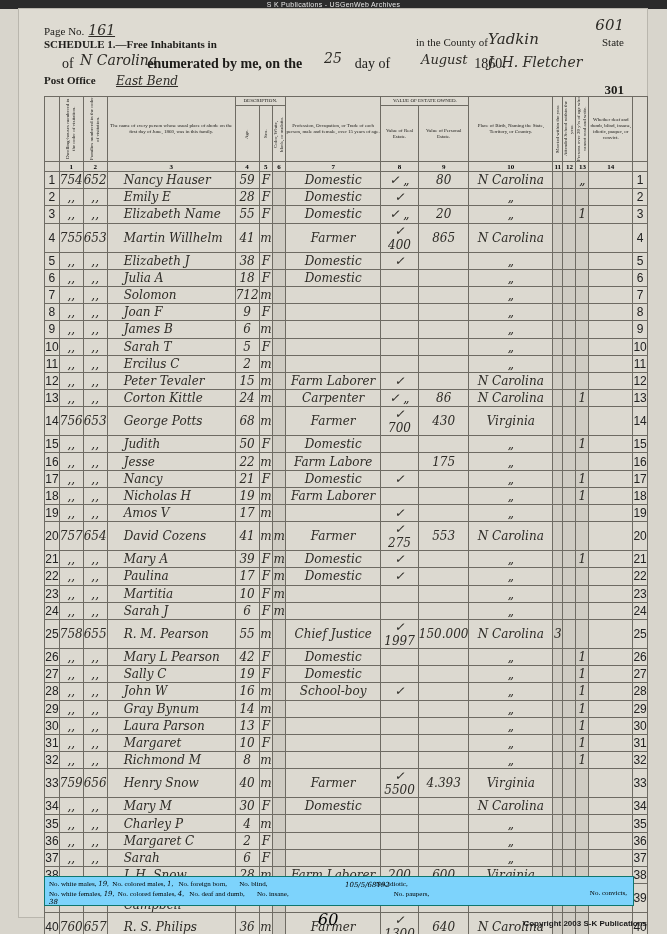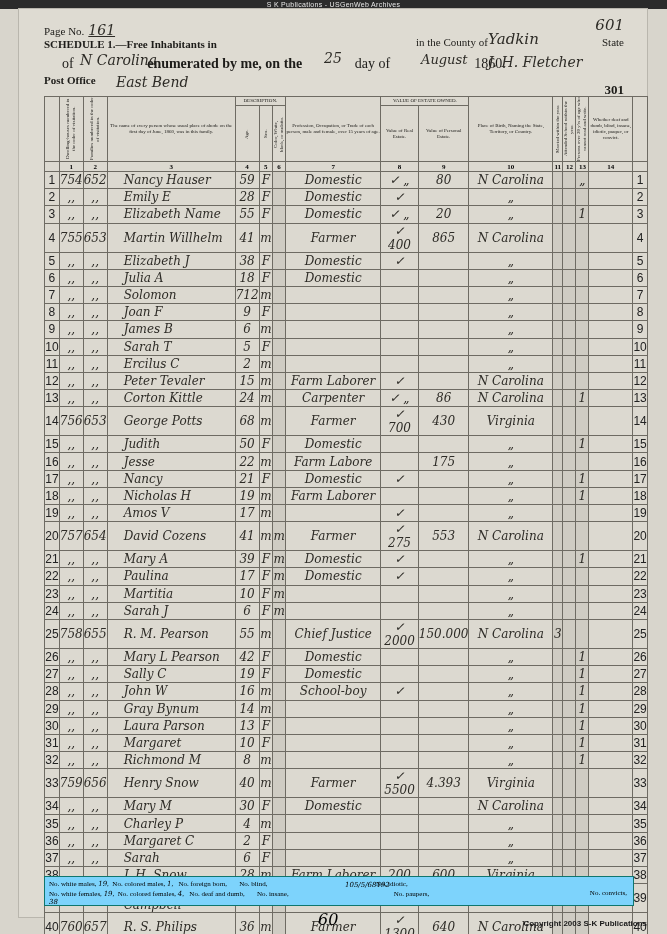--- a/index.html
+++ b/index.html
@@ -27,21 +27,21 @@
   .schedline2{position:absolute;left:44px;top:48px;font-size:14px;}
   .schedline3{position:absolute;left:26px;top:66px;font-size:11px;font-weight:bold;}
   .county{position:absolute;left:398px;top:28px;font-size:11px;}
   .stateword{position:absolute;right:24px;top:28px;font-size:11px;}
   .hwcounty{position:absolute;left:470px;top:22px;font-size:15px;}
   .hwnc{position:absolute;left:62px;top:44px;font-size:14px;}
   .hwday{position:absolute;left:306px;top:42px;font-size:14px;}
   .hwmonth{position:absolute;left:355px;top:44px;font-size:13px;margin-left:48px;}
   .hwmarshal{position:absolute;left:470px;top:46px;font-size:14px;}
   .asstm{position:absolute;right:26px;top:62px;font-size:13px;margin-top:40px;}
-  .hwpo{position:absolute;left:98px;top:66px;font-size:14px;}
+  .hwpo{position:absolute;left:98px;top:66px;font-size:12px;text-decoration:underline;}
   .num301{position:absolute;right:24px;top:74px;font-size:13px;font-weight:bold;}
 
   
   table.census{position:absolute;left:26px;top:88px;border-collapse:collapse;background:#dcd9d0;}
   table.census td,table.census th{border:1px solid #6e6b63;padding:0;vertical-align:middle;}
   .hdr td{font-size:5px;line-height:6px;text-align:center;color:#1b1a17;font-family:"Liberation Serif",serif;padding:1px;}
   .hdr .vert{writing-mode:vertical-rl;transform:rotate(180deg);font-size:5px;line-height:6px;height:64px;margin:0 auto;}
   .numrow td{font-size:7px;text-align:center;height:9px;font-weight:bold;}
   .datarow td{height:16.2px;font-size:12px;}
   .datarow td.nm{padding-left:16px;}
@@ -613,21 +613,21 @@
           </tr>
           <tr class="datarow">
             <td class="rowno">25</td>
             <td class="ctr hw">758</td>
             <td class="ctr hw">655</td>
             <td class="nm hw">R. M. Pearson</td>
             <td class="ctr hw">55</td>
             <td class="ctr hw">m</td>
             <td class="ctr hw shade"></td>
             <td class="ctr hw">Chief Justice</td>
-            <td class="ctr hw">✓ 2000</td>
+            <td class="ctr hw">✓ 1997</td>
             <td class="ctr hw">150.000</td>
             <td class="ctr hw">N Carolina</td>
             <td class="ctr hw shade">3</td>
             <td class="ctr hw shade"></td>
             <td class="ctr hw shade"></td>
             <td class="ctr hw"></td>
             <td class="rowno">25</td>
           </tr>
           <tr class="datarow">
             <td class="rowno">26</td>

